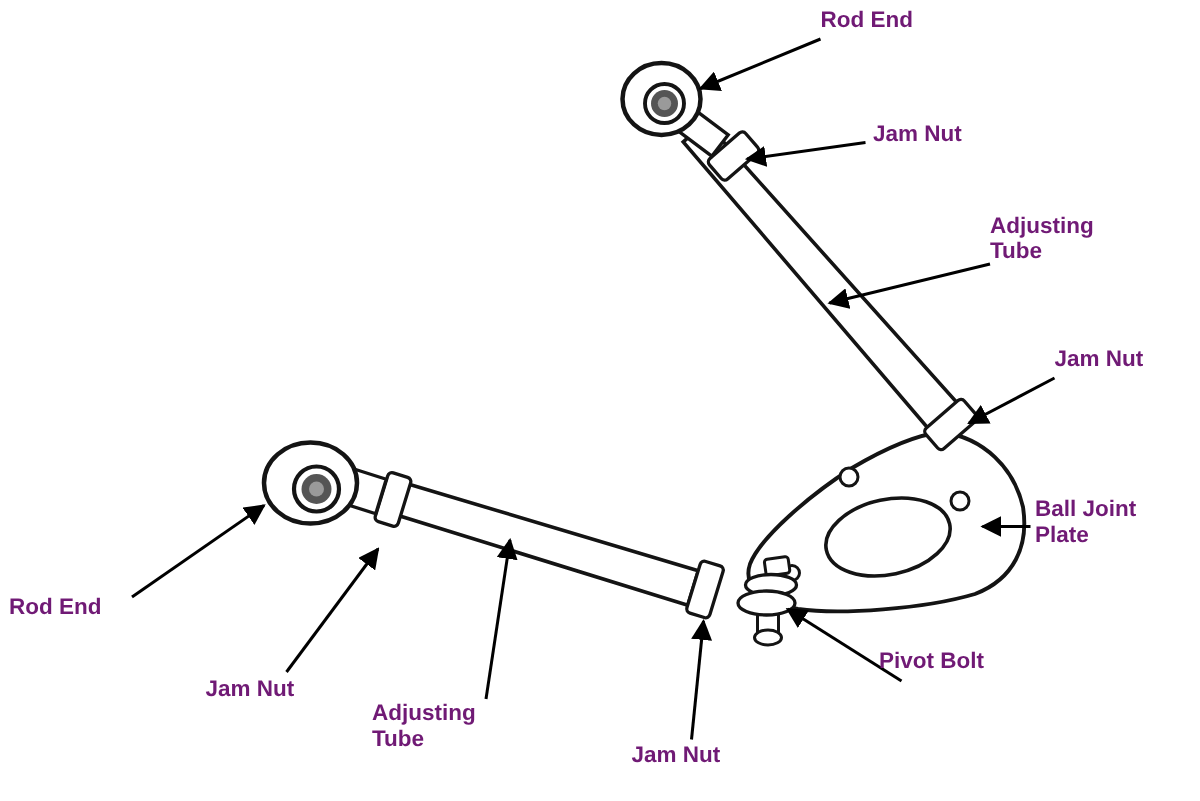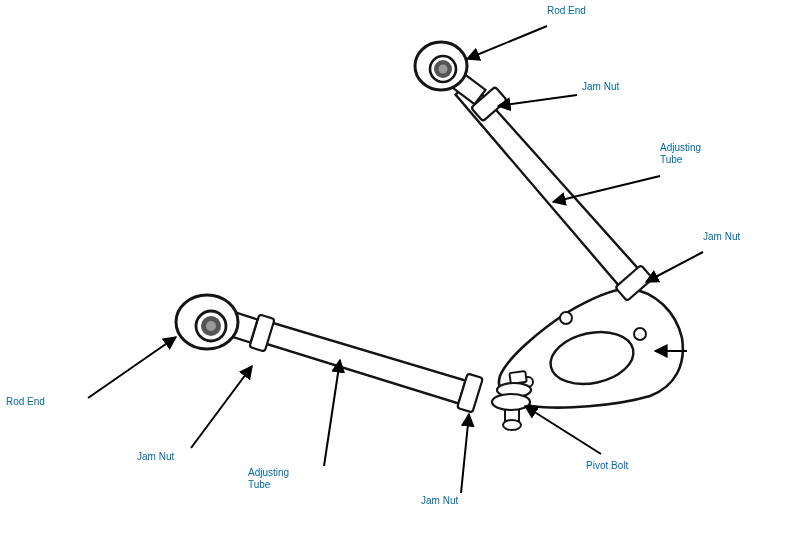--- a/index.html
+++ b/index.html
@@ -7,23 +7,23 @@
     position: relative;
     width: 800px;
     height: 534px;
     background: #ffffff;
     overflow: hidden;
     font-family: "Liberation Sans", sans-serif;
   }
   .diagram-svg { position: absolute; left: 0; top: 0; }
   .label {
     position: absolute;
-    font-weight: 400;
-    font-size: 10px;
-    color: #0369a1;
+    font-weight: 700;
+    font-size: 15px;
+    color: #701a75;
     line-height: 1.15;
     white-space: pre-line;
   }
   .label.center { text-align: left; }
 </style>
 </head>
 <body>
 
 <div class="canvas">
 
@@ -110,25 +110,27 @@
 
   <div class="label" style="left:547px; top:5px;">Rod End</div>
 
   <div class="label" style="left:582px; top:81px;">Jam Nut</div>
 
   <div class="label center" style="left:660px; top:142px; width:108px;">Adjusting
 Tube</div>
 
   <div class="label" style="left:703px; top:231px;">Jam Nut</div>
 
+  <div class="label" style="left:690px; top:331px; width:100px;">Ball Joint
+Plate</div>
 
   <div class="label" style="left:6px; top:396px;">Rod End</div>
 
   <div class="label" style="left:137px; top:451px;">Jam Nut</div>
 
   <div class="label center" style="left:248px; top:467px; width:110px;">Adjusting
 Tube</div>
 
   <div class="label" style="left:421px; top:495px;">Jam Nut</div>
 
-  <div class="label" style="left:586px; top:460px;">Pivot Bolt</div>
+  <div class="label" style="left:586px; top:432px;">Pivot Bolt</div>
 
 </div>
 
 </body></html>

